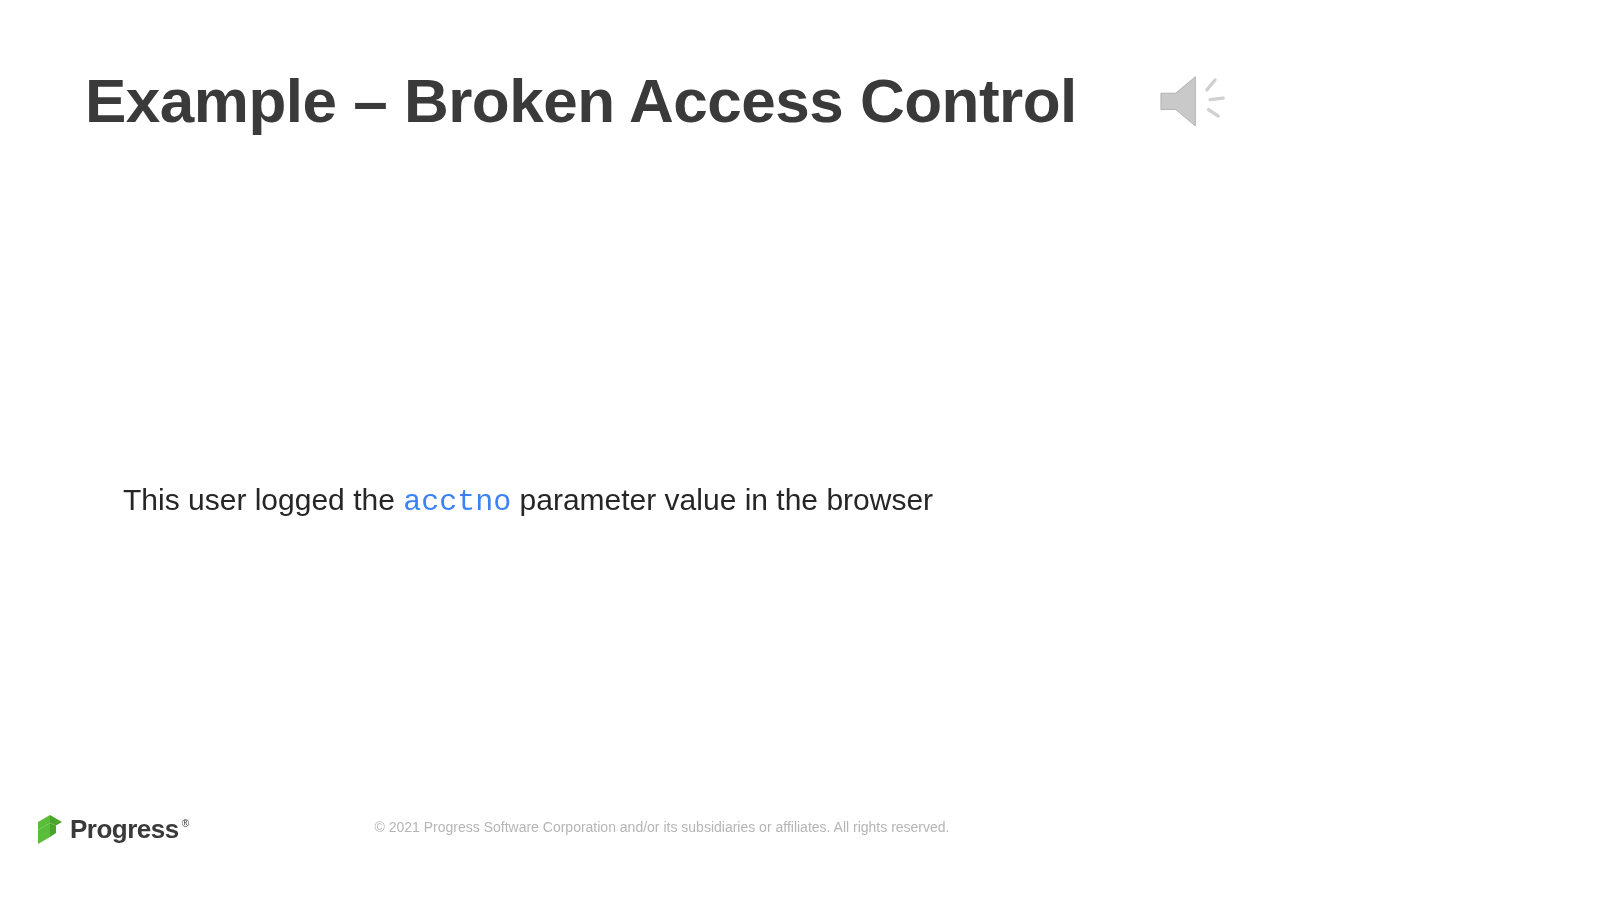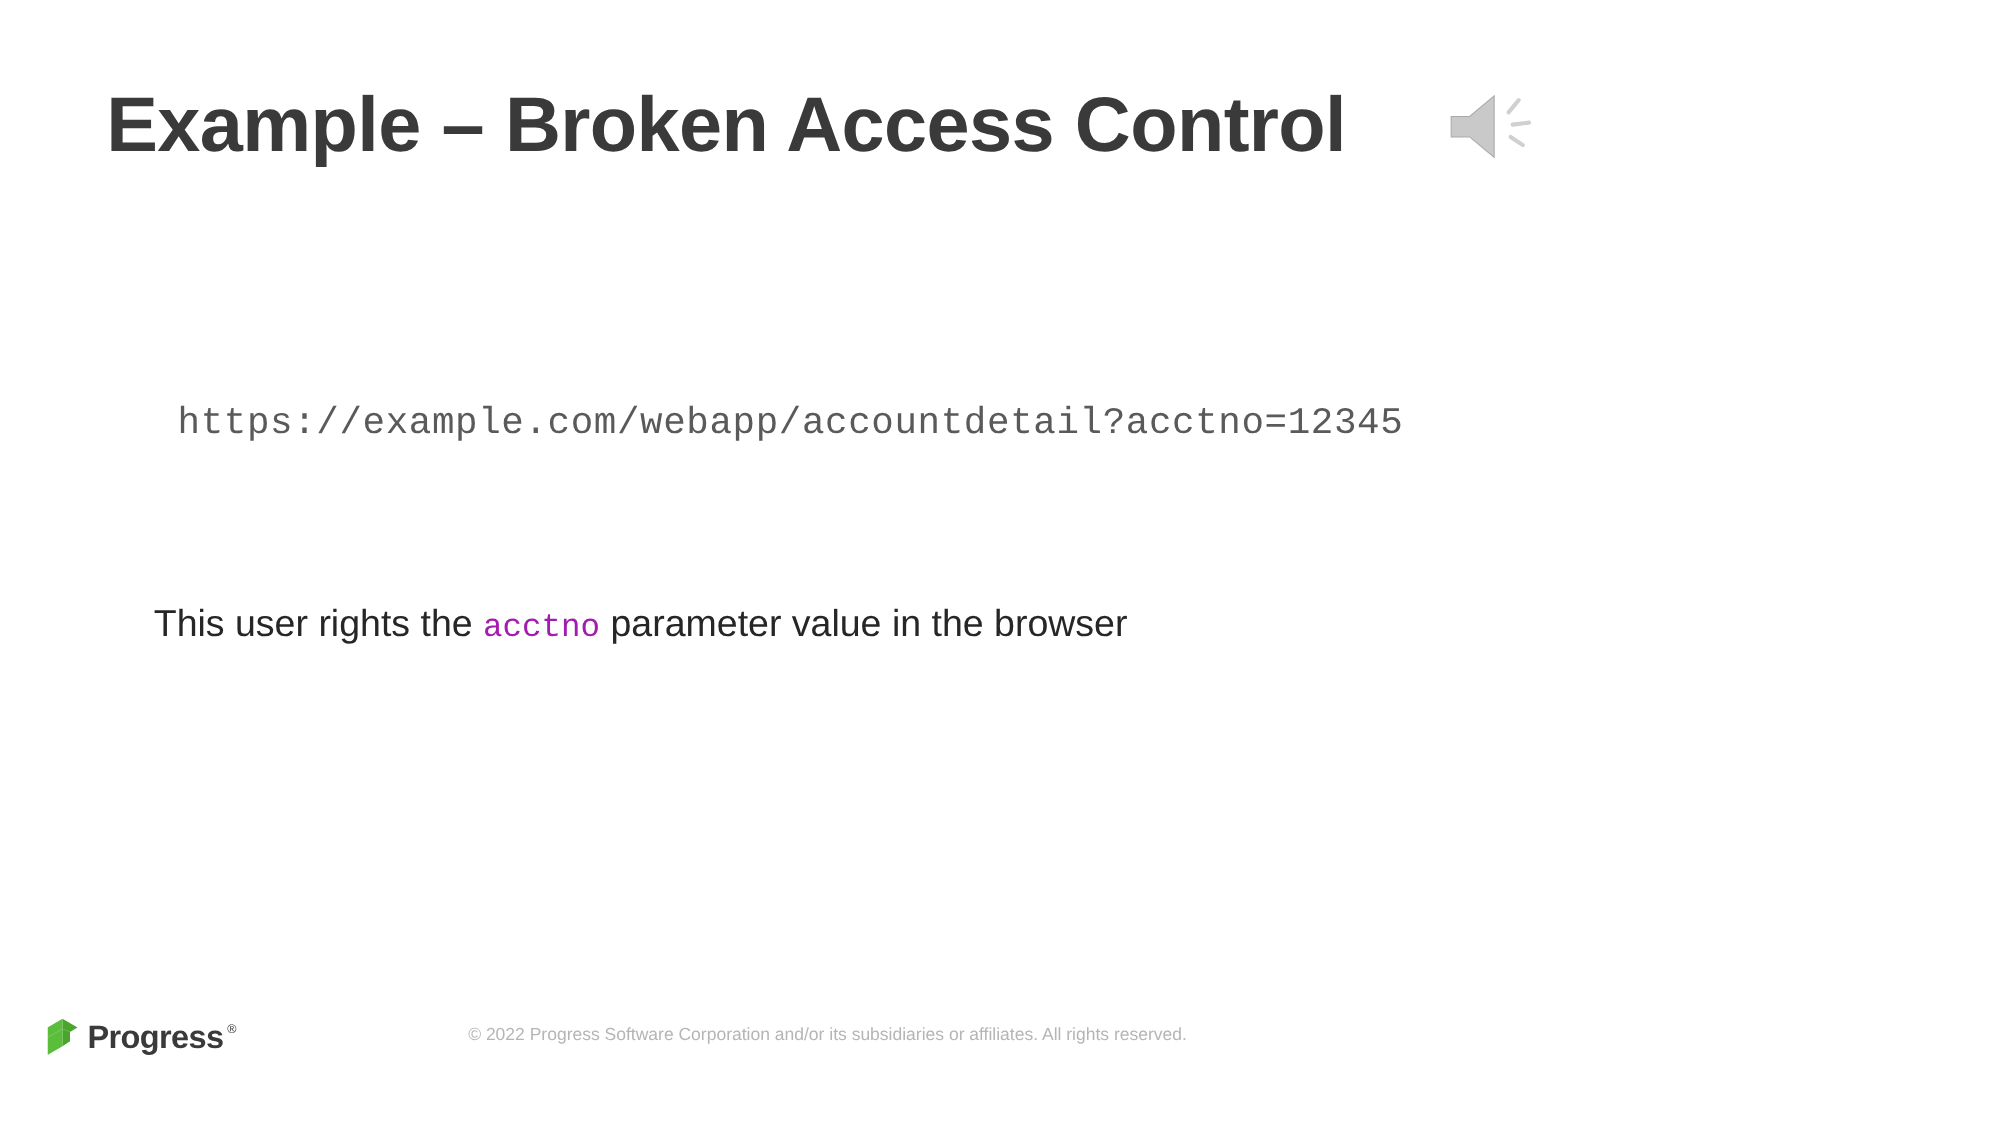--- a/index.html
+++ b/index.html
@@ -20,22 +20,22 @@
     position: absolute;
     font-size: 30px;
     color: #262626;
     line-height: 1.35;
   }
   .p1 { left: 123px; top: 235px; width: 1260px; }
   .p2 { left: 123px; top: 480px; width: 1260px; }
 
   .code-inline {
     font-family: "Courier New", Courier, monospace;
-    font-size: 26px;
-    color: #a21caf;
+    font-size: 30px;
+    color: #3b82f6;
   }
 
   .url-line {
     position: absolute;
     font-family: "Courier New", Courier, monospace;
     font-size: 30px;
     color: #5a5a5a;
     letter-spacing: 0.5px;
   }
   .u1 { left: 142px; top: 322px; }
@@ -97,28 +97,27 @@
       </g>
       <g stroke="#d0d0d0" stroke-width="4" stroke-linecap="round" fill="none">
         <line x1="62" y1="34" x2="72" y2="22"></line>
         <line x1="66" y1="46" x2="82" y2="44"></line>
         <line x1="64" y1="58" x2="76" y2="66"></line>
       </g>
     </svg>
   </div>
 
 
-  <div class="url-line u1">https://example.com/webapp/accountdetail?acctno=12345</div>
 
   <p class="body-text p2">
-    <span>This user rights the </span><span class="code-inline">acctno</span><span> parameter value in the browser</span>
+    <span>This user logged the </span><span class="code-inline">acctno</span><span> parameter value in the browser</span>
   </p>
 
 
-  <div class="footer">© 2022 Progress Software Corporation and/or its subsidiaries or affiliates. All rights reserved.</div>
+  <div class="footer">© 2021 Progress Software Corporation and/or its subsidiaries or affiliates. All rights reserved.</div>
 
   <div class="logo">
     <span class="logo-mark">
       <svg width="26" height="30" viewBox="0 0 26 30">
         <polygon points="0,7 12,0 12,8 0,15" fill="#5ABE3A"></polygon>
         <polygon points="12,0 24,7 18,10.5 12,8" fill="#4AA52F"></polygon>
         <polygon points="0,15 12,8 12,22 0,29" fill="#5ABE3A"></polygon>
         <polygon points="12,8 18,10.5 18,18 12,22" fill="#4AA52F"></polygon>
       </svg>
     </span>

